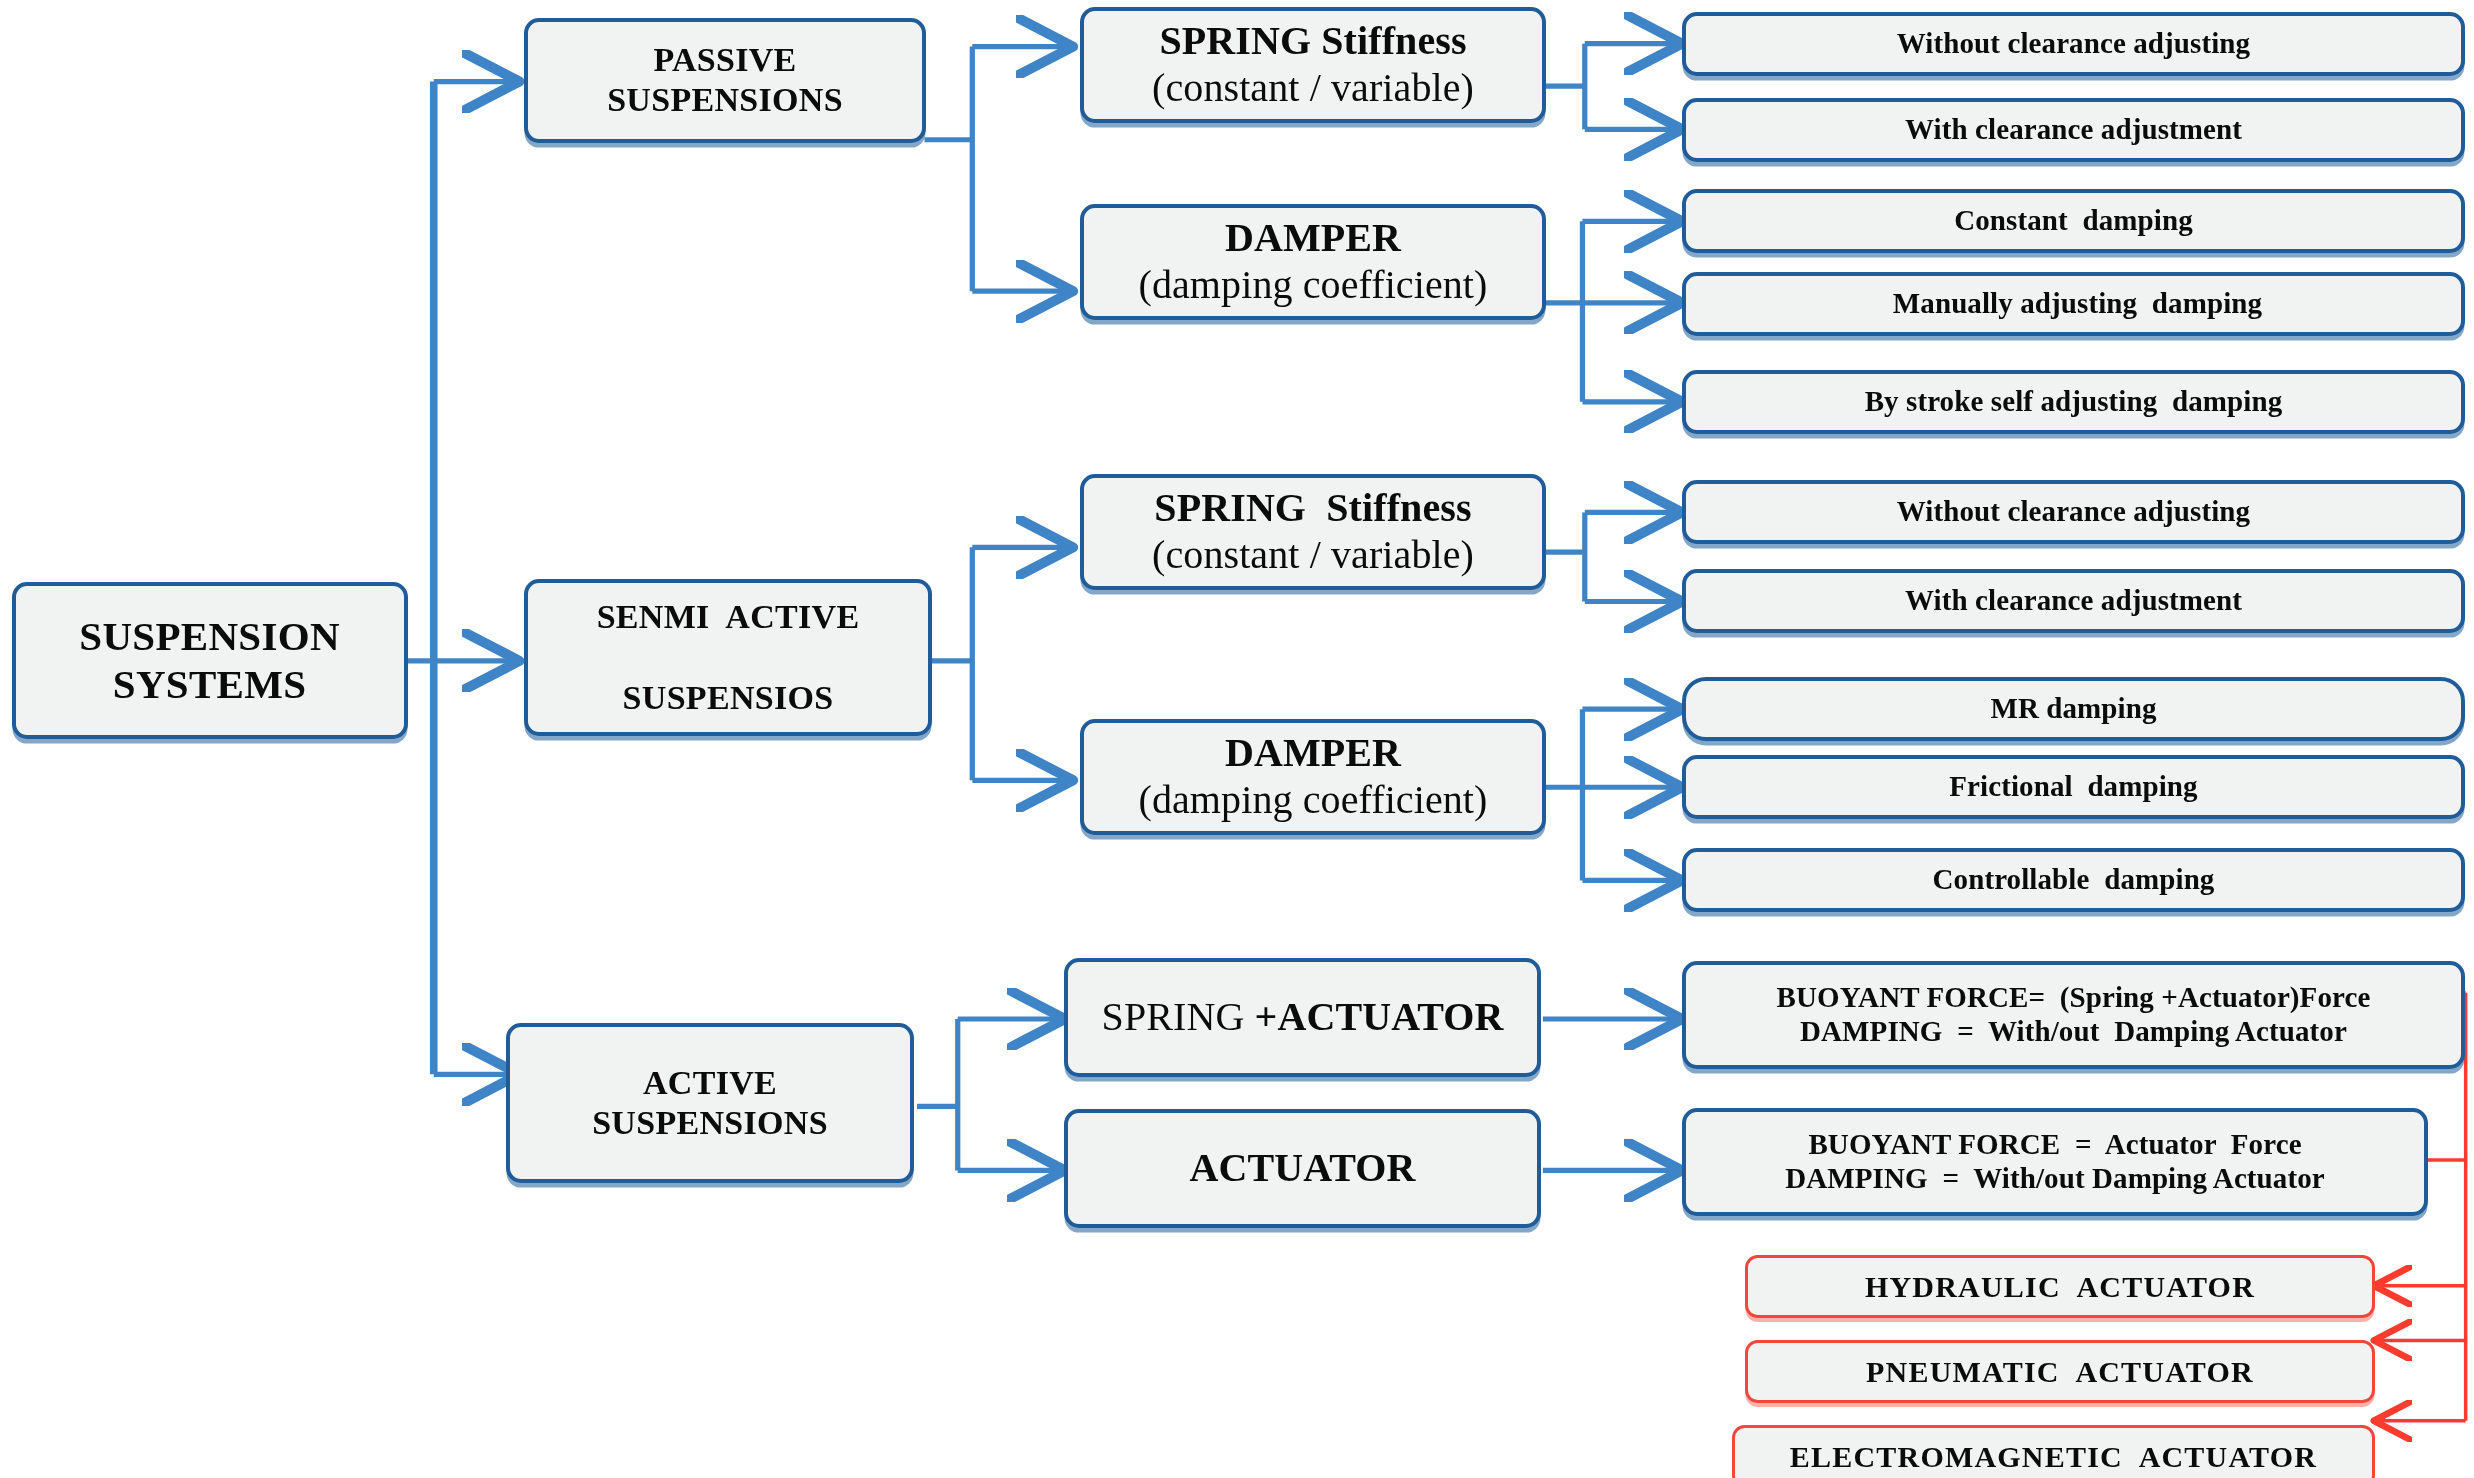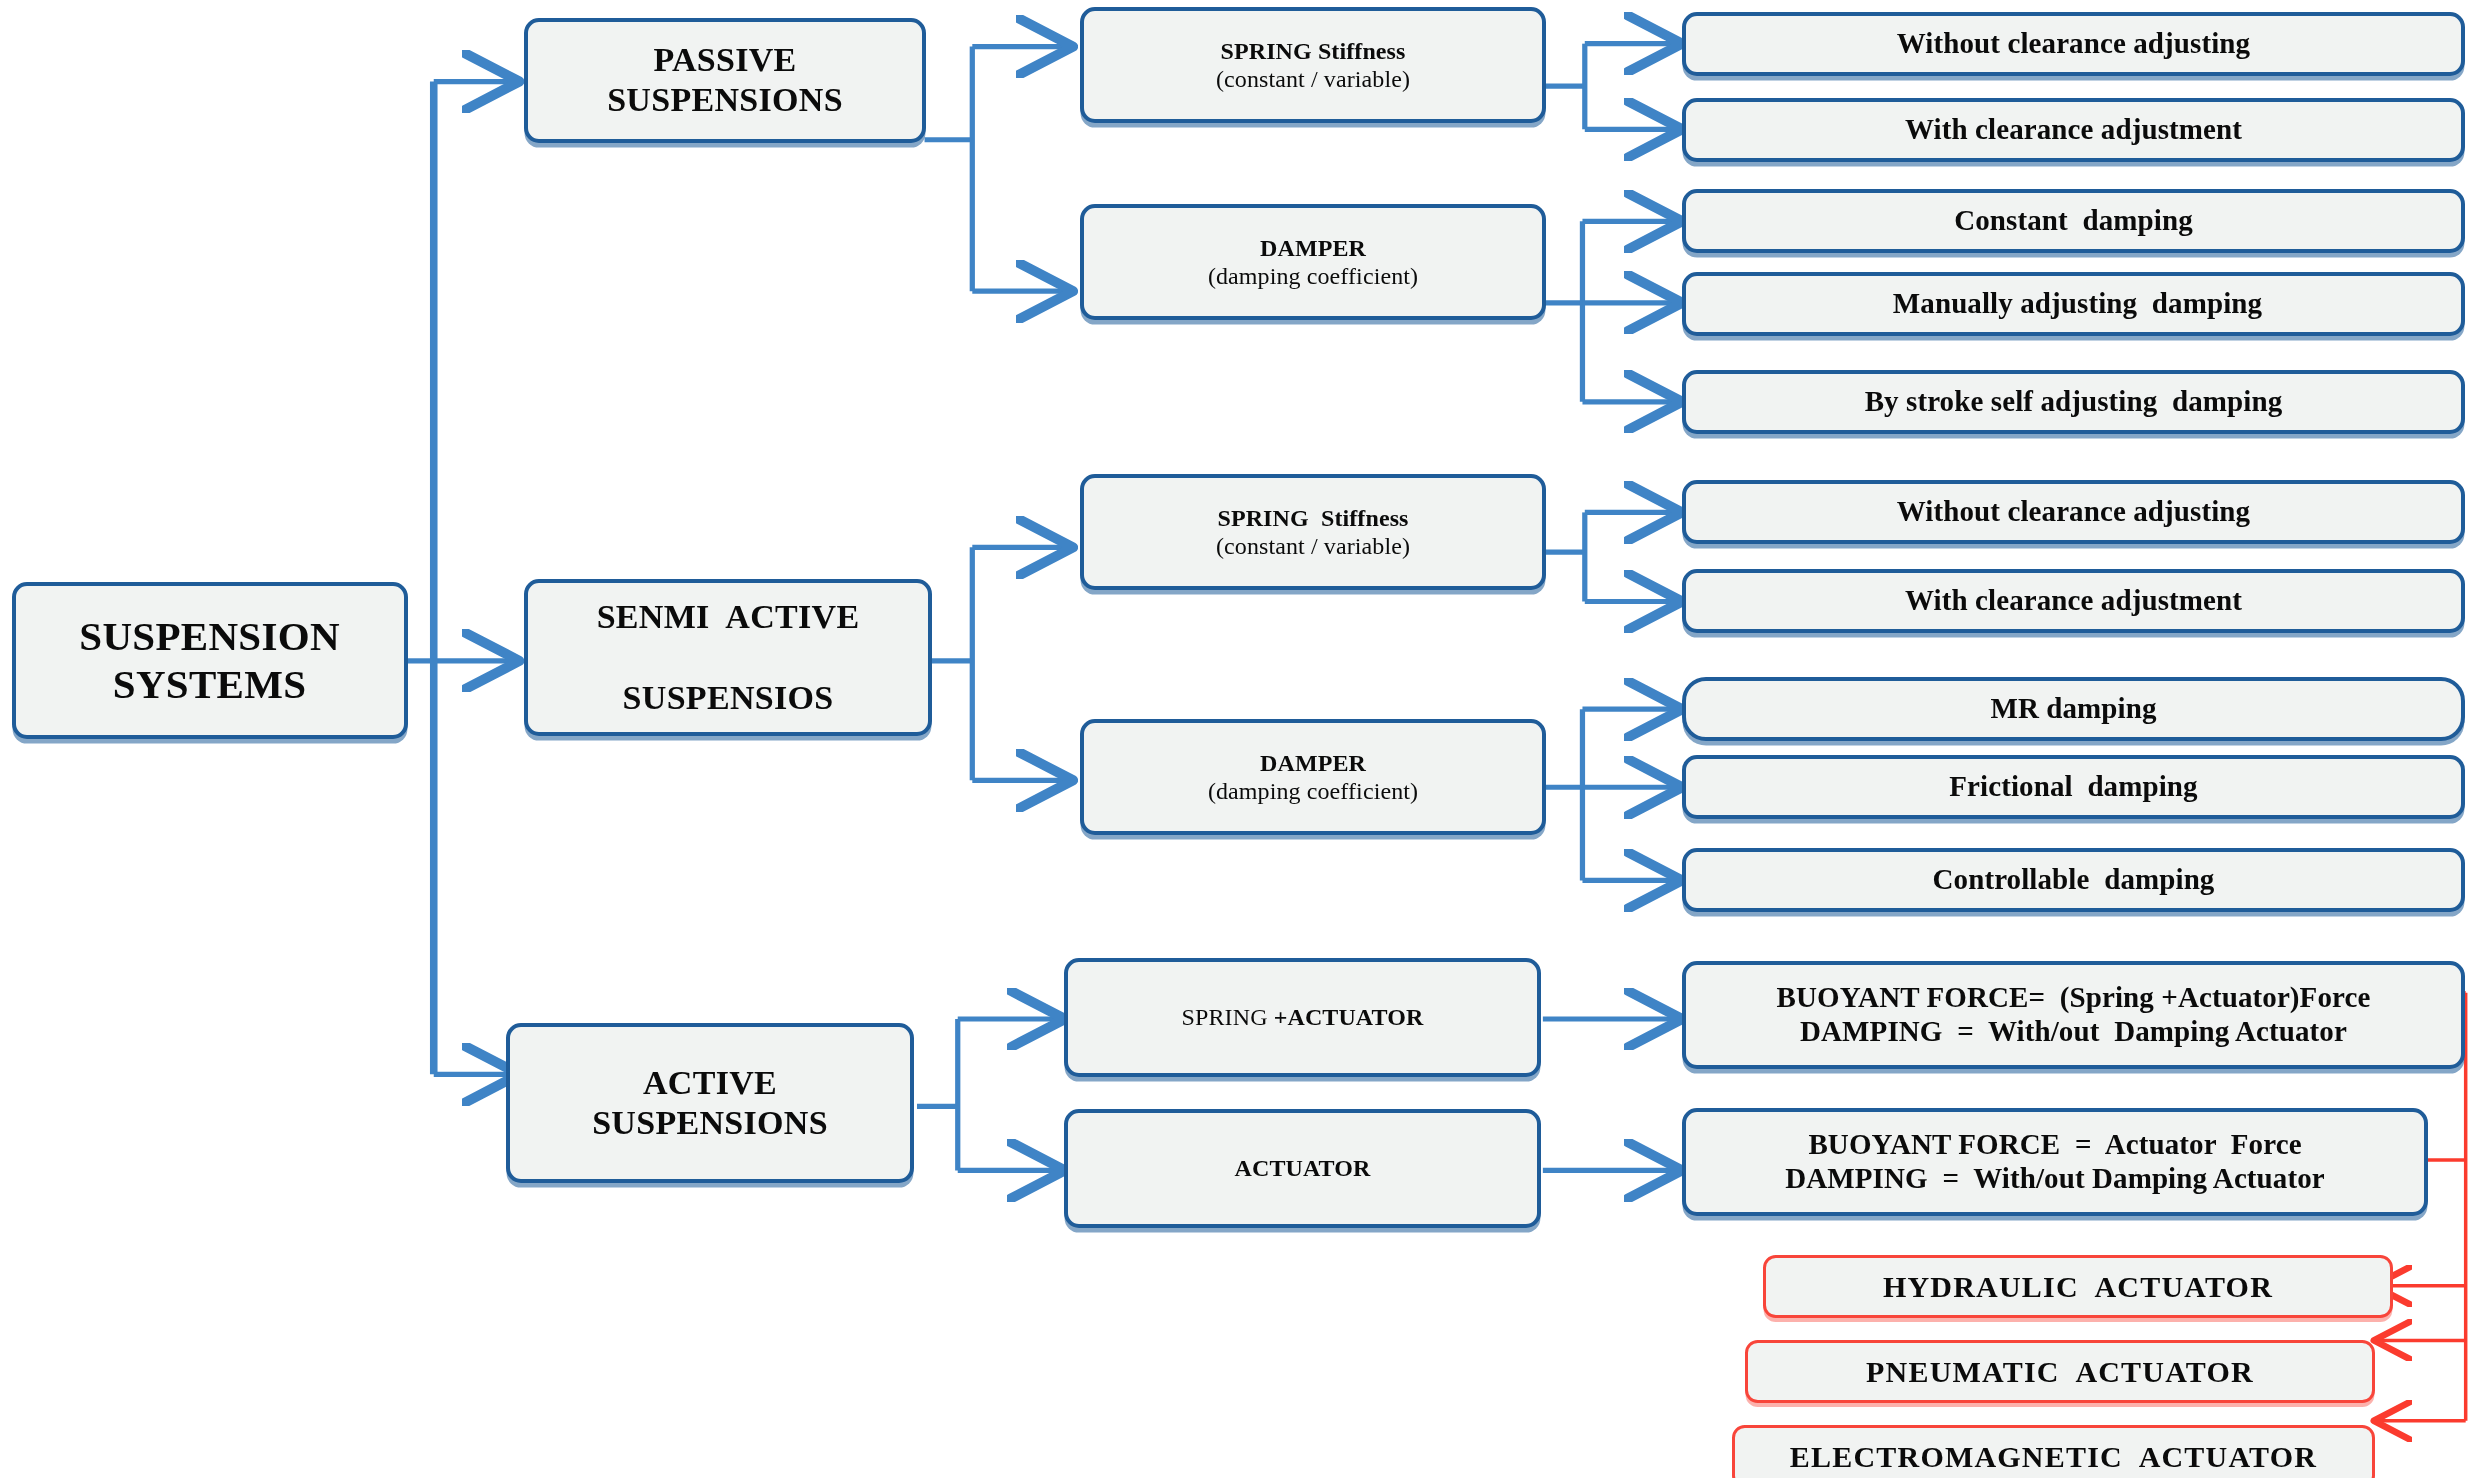--- a/index.html
+++ b/index.html
@@ -33,21 +33,21 @@
     border-radius:12.8px;
     box-shadow:0 4.7px 0 -0.6px rgba(248,69,58,.42);
   }
   .node .ln{display:block;line-height:1.17;white-space:pre;}
   .b{font-weight:bold;}
   .r{font-weight:normal;}
 
   
   .root{font-size:41px;font-weight:bold;letter-spacing:0.3px;}
   .lvl2{font-size:34px;font-weight:bold;letter-spacing:0.3px;}
-  .lvl3{font-size:24px;letter-spacing:0.1px;}
+  .lvl3{font-size:40px;letter-spacing:0.1px;}
   .leaf{font-size:29px;font-weight:bold;letter-spacing:0.1px;}
   .leafwide{font-size:29px;font-weight:bold;letter-spacing:0.1px;}
   .act{font-size:30px;font-weight:bold;letter-spacing:1.2px;}
 </style>
 </head>
 <body>
 
 <div id="stage">
 
   <svg id="wires" viewBox="0 0 4251 2540" preserveAspectRatio="none">
@@ -212,21 +212,21 @@
   <div class="node leafwide" style="left:1682px;top:961px;width:783px;height:108px;">
     <span class="ln">BUOYANT FORCE=  (Spring +Actuator)Force</span>
     <span class="ln">DAMPING  =  With/out  Damping Actuator</span>
   </div>
 
   <div class="node leafwide" style="left:1682px;top:1108px;width:746px;height:108px;">
     <span class="ln">BUOYANT FORCE  =  Actuator  Force</span>
     <span class="ln">DAMPING  =  With/out Damping Actuator</span>
   </div>
 
-  <div class="node red act" style="left:1745px;top:1255px;width:630px;height:63px;margin-left:18px;">
+  <div class="node red act" style="left:1745px;top:1255px;width:630px;height:63px;">
     <span class="ln">HYDRAULIC  ACTUATOR</span>
   </div>
   <div class="node red act" style="left:1745px;top:1340px;width:630px;height:63px;">
     <span class="ln">PNEUMATIC  ACTUATOR</span>
   </div>
   <div class="node red act" style="left:1732px;top:1425px;width:643px;height:63px;">
     <span class="ln">ELECTROMAGNETIC  ACTUATOR</span>
   </div>
 
 </div>

